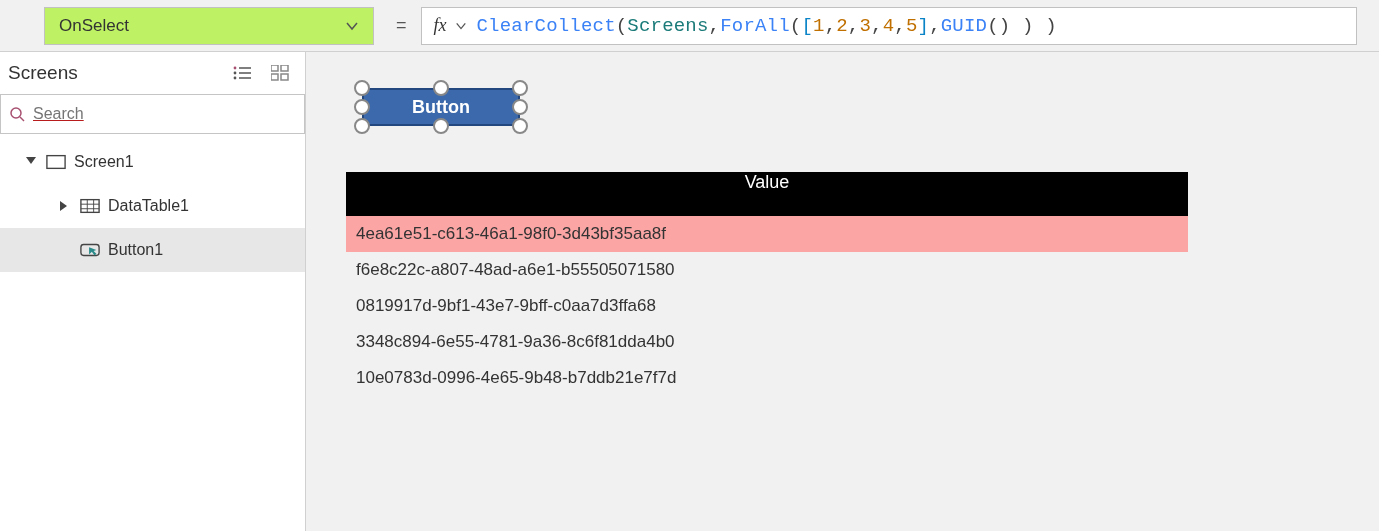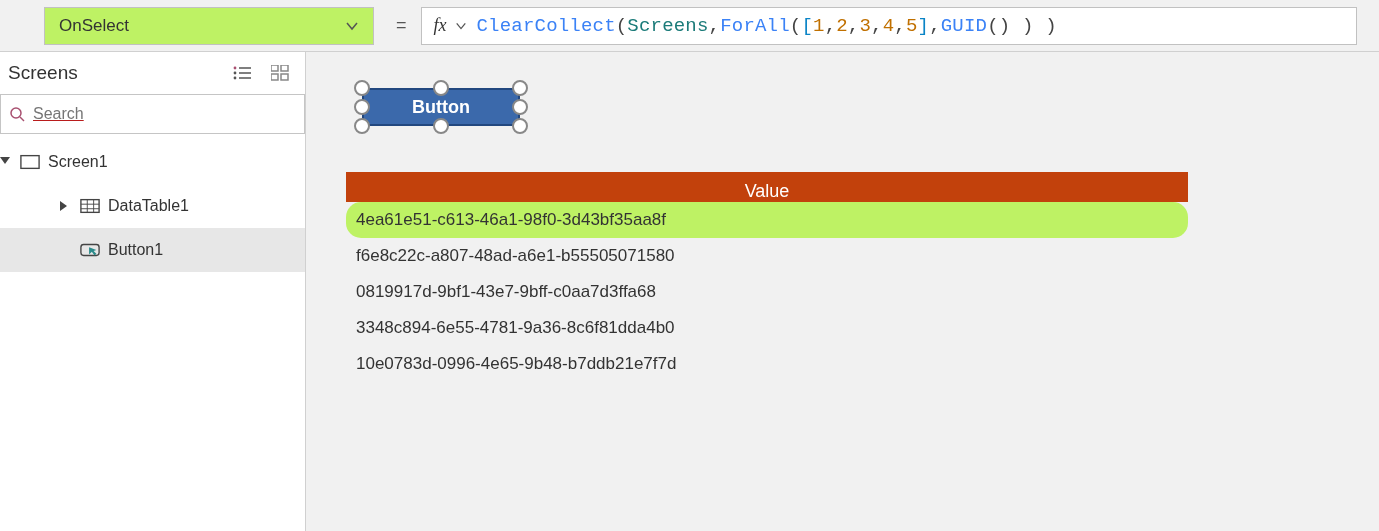--- a/index.html
+++ b/index.html
@@ -134,21 +134,21 @@
     color: #a85070;
   }
 
   .tree {
     padding-top: 6px;
   }
   .tree-item {
     display: flex;
     align-items: center;
     height: 44px;
-    padding-left: 0;
+    padding-left: 26px;
     gap: 8px;
     font-size: 16px;
     color: #333;
     cursor: pointer;
   }
   .tree-item.level1 { padding-left: 60px; }
   .tree-item.selected { background: #e7e7e7; }
   .tree-toggle {
     width: 12px;
     color: #444;
@@ -207,39 +207,38 @@
   .h-bl { left: 8px;  bottom: 0; }
   .h-bm { left: 87px; bottom: 0; }
   .h-br { right: 8px; bottom: 0; }
 
   
   .data-table {
     margin-top: 38px;
     width: 842px;
   }
   .dt-head {
-    background: #c2410c;
+    background: #000000;
     color: #ffffff;
-    height: 30px;
-    display: flex;
-    align-items: flex-end;
+    height: 44px;
+    display: flex;
+    align-items: flex-start;
     justify-content: center;
     font-size: 18px;
   }
   .dt-row {
     height: 36px;
     display: flex;
     align-items: center;
     padding: 0 10px;
     font-size: 17px;
     color: #333;
   }
   .dt-row.sel {
-    background: #bef264;
-    border-radius: 15px;
+    background: #fca5a5;
   }
 
   
   svg { display:block; }
 </style>
 </head>
 <body>
 
 <div class="formula-row">
   <div class="property-select">

